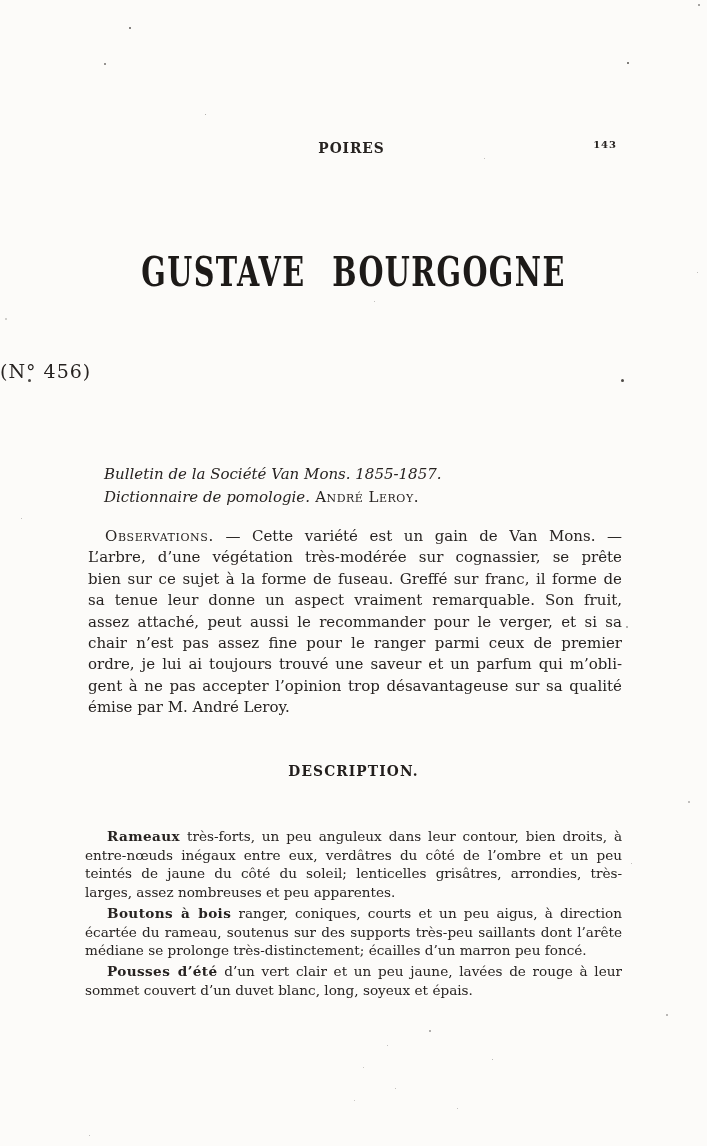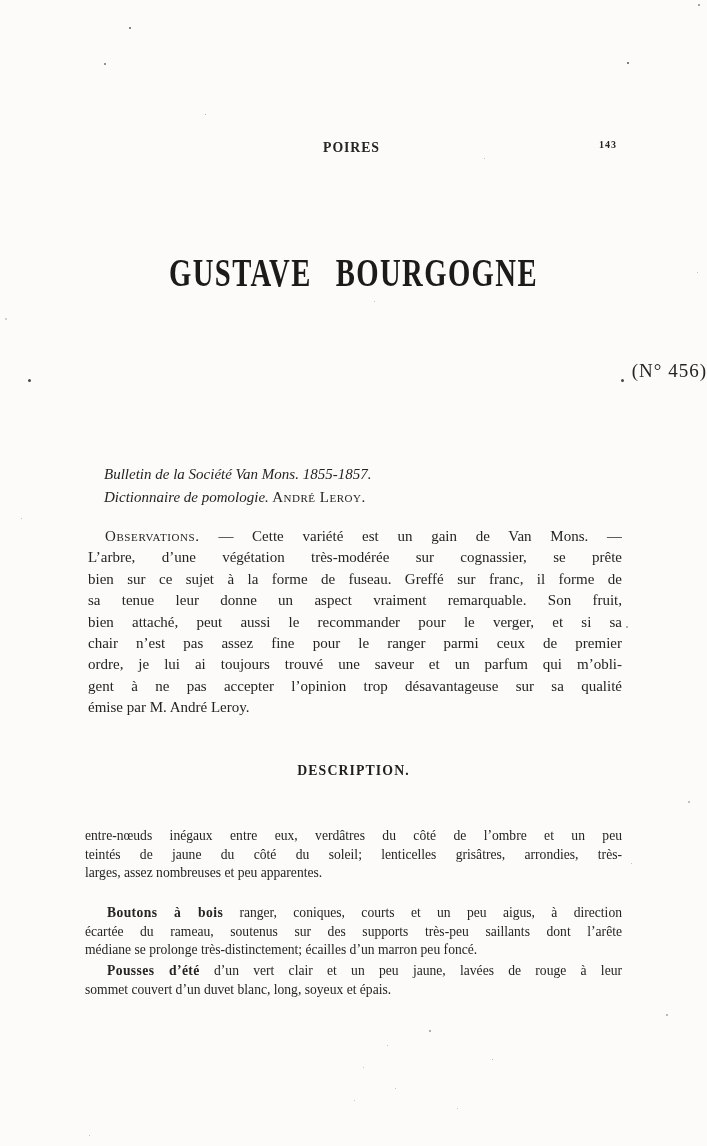--- a/index.html
+++ b/index.html
@@ -7,21 +7,20 @@
     width: 707px; height: 1146px;
     background: #f6f6f4;
     font-family: "DejaVu Serif", serif;
   }
   .page {
     position: absolute; left: 0; top: 0;
     width: 707px; height: 1146px;
     background: #fcfbf9;
     color: #272321;
     overflow: hidden;
-    font-family: Liberation Serif, serif;
   }
 
   
   .header { position: absolute; top: 139px; left: 86px; right: 90px; height: 20px; }
   .running-title {
     position: absolute; left: 0; right: 0; text-align: center;
     font-size: 15px; font-weight: bold; letter-spacing: 1px;
     transform: scaleX(0.92); transform-origin: center;
   }
   .page-number {
@@ -36,21 +35,21 @@
     font-size: 41px; font-weight: bold;
     letter-spacing: 2px; word-spacing: 22px;
     transform: scaleX(0.70); transform-origin: center;
     white-space: nowrap;
     color: #1d1a18;
   }
 
   
   .variety-number {
     position: absolute; top: 360px; left: 0; width: 707px;
-    text-align: right; font-size: 19px; letter-spacing: 1px;
+    text-align: left; font-size: 19px; letter-spacing: 1px;
   }
 
   
   .refs {
     position: absolute; top: 463px; left: 104px; right: 86px;
     font-size: 15px; font-style: italic; line-height: 23px;
   }
   .author {
     font-style: normal; font-variant: small-caps; letter-spacing: 0.5px;
   }
@@ -109,30 +108,31 @@
   <div class="refs">
     <div class="ref-line">Bulletin de la Société Van Mons. 1855-1857.</div>
     <div class="ref-line"><span>Dictionnaire de pomologie.</span><span class="author"> André Leroy.</span></div>
   </div>
 
   <div class="para obs">
     <div class="tline indent1"><span class="smallcaps">Observations.</span><span> — Cette variété est un gain de Van Mons. —</span></div>
     <div class="tline">L’arbre, d’une végétation très-modérée sur cognassier, se prête</div>
     <div class="tline">bien sur ce sujet à la forme de fuseau. Greffé sur franc, il forme de</div>
     <div class="tline">sa tenue leur donne un aspect vraiment remarquable. Son fruit,</div>
-    <div class="tline">bien attaché, peut aussi le recommander pour le verger, et si sa</div>
+    <div class="tline">assez attaché, peut aussi le recommander pour le verger, et si sa</div>
     <div class="tline">chair n’est pas assez fine pour le ranger parmi ceux de premier</div>
     <div class="tline">ordre, je lui ai toujours trouvé une saveur et un parfum qui m’obli-</div>
     <div class="tline">gent à ne pas accepter l’opinion trop désavantageuse sur sa qualité</div>
     <div class="tline last">émise par M. André Leroy.</div>
   </div>
 
   <h2 class="desc-heading">DESCRIPTION.</h2>
 
   <div class="para desc desc-1">
+    <div class="tline indent2"><span class="lead-bold">Rameaux</span><span> très-forts, un peu anguleux dans leur contour, bien droits, à</span></div>
     <div class="tline">entre-nœuds inégaux entre eux, verdâtres du côté de l’ombre et un peu</div>
     <div class="tline">teintés de jaune du côté du soleil; lenticelles grisâtres, arrondies, très-</div>
     <div class="tline last">larges, assez nombreuses et peu apparentes.</div>
   </div>
 
   <div class="para desc desc-2">
     <div class="tline indent2"><span class="lead-bold">Boutons à bois</span><span> ranger, coniques, courts et un peu aigus, à direction</span></div>
     <div class="tline">écartée du rameau, soutenus sur des supports très-peu saillants dont l’arête</div>
     <div class="tline last">médiane se prolonge très-distinctement; écailles d’un marron peu foncé.</div>
   </div>

